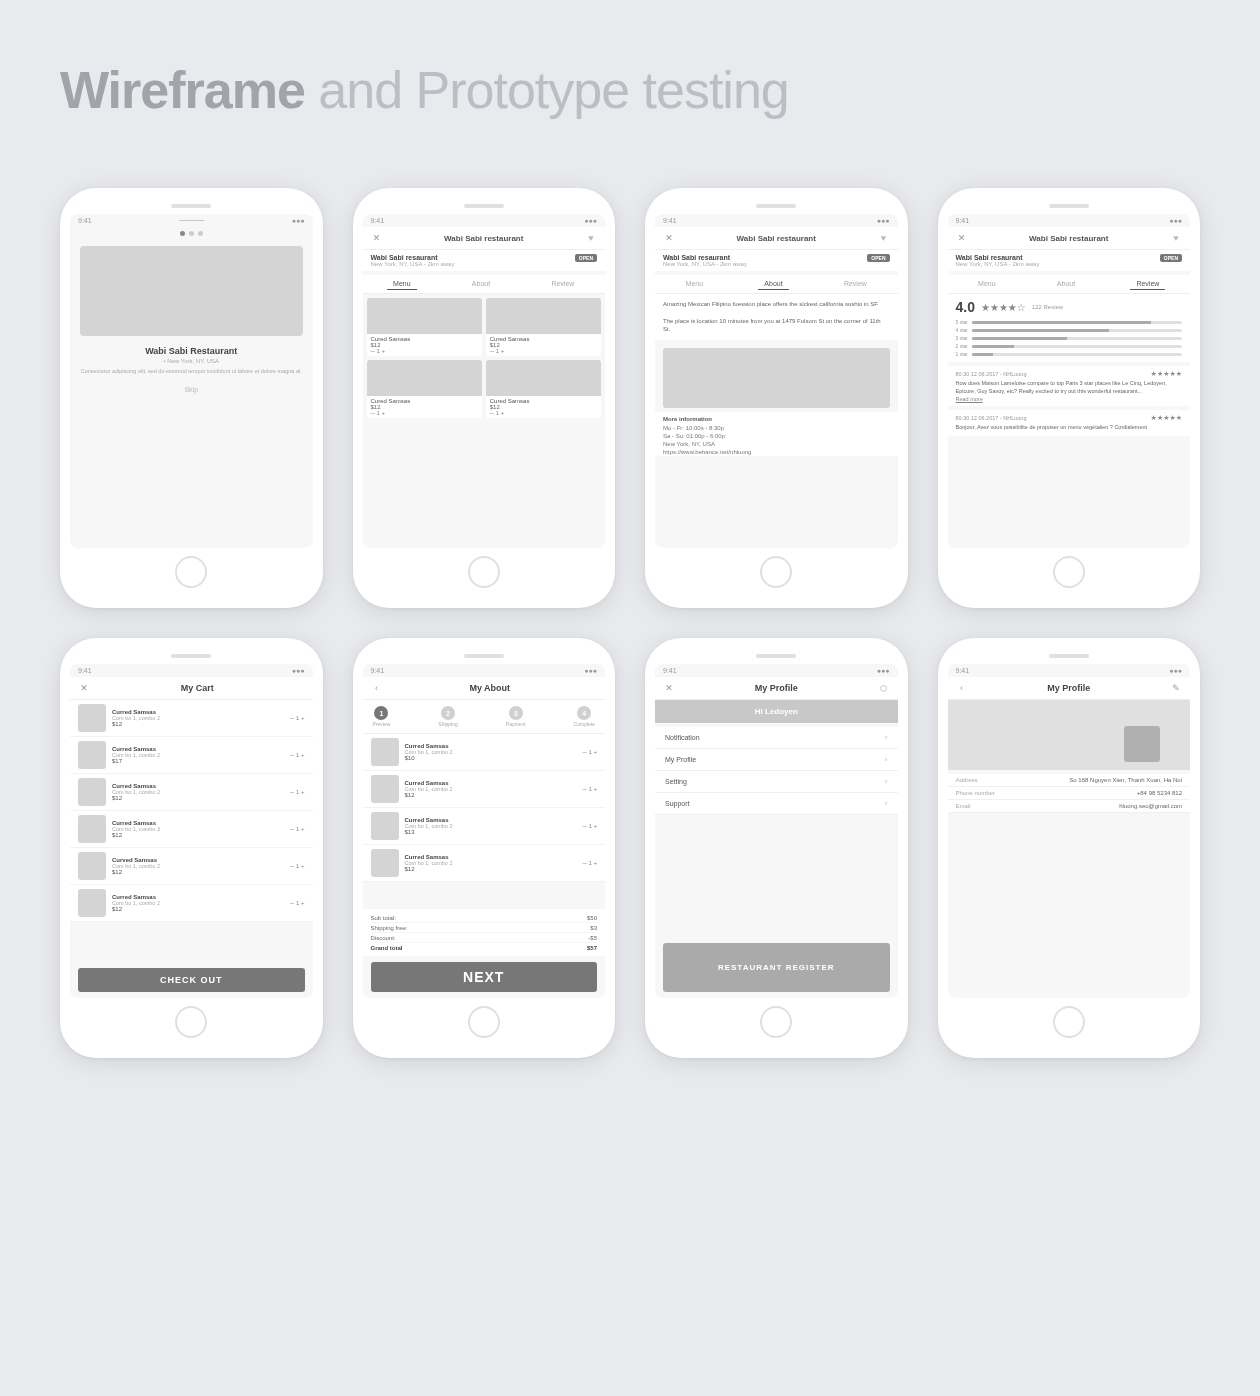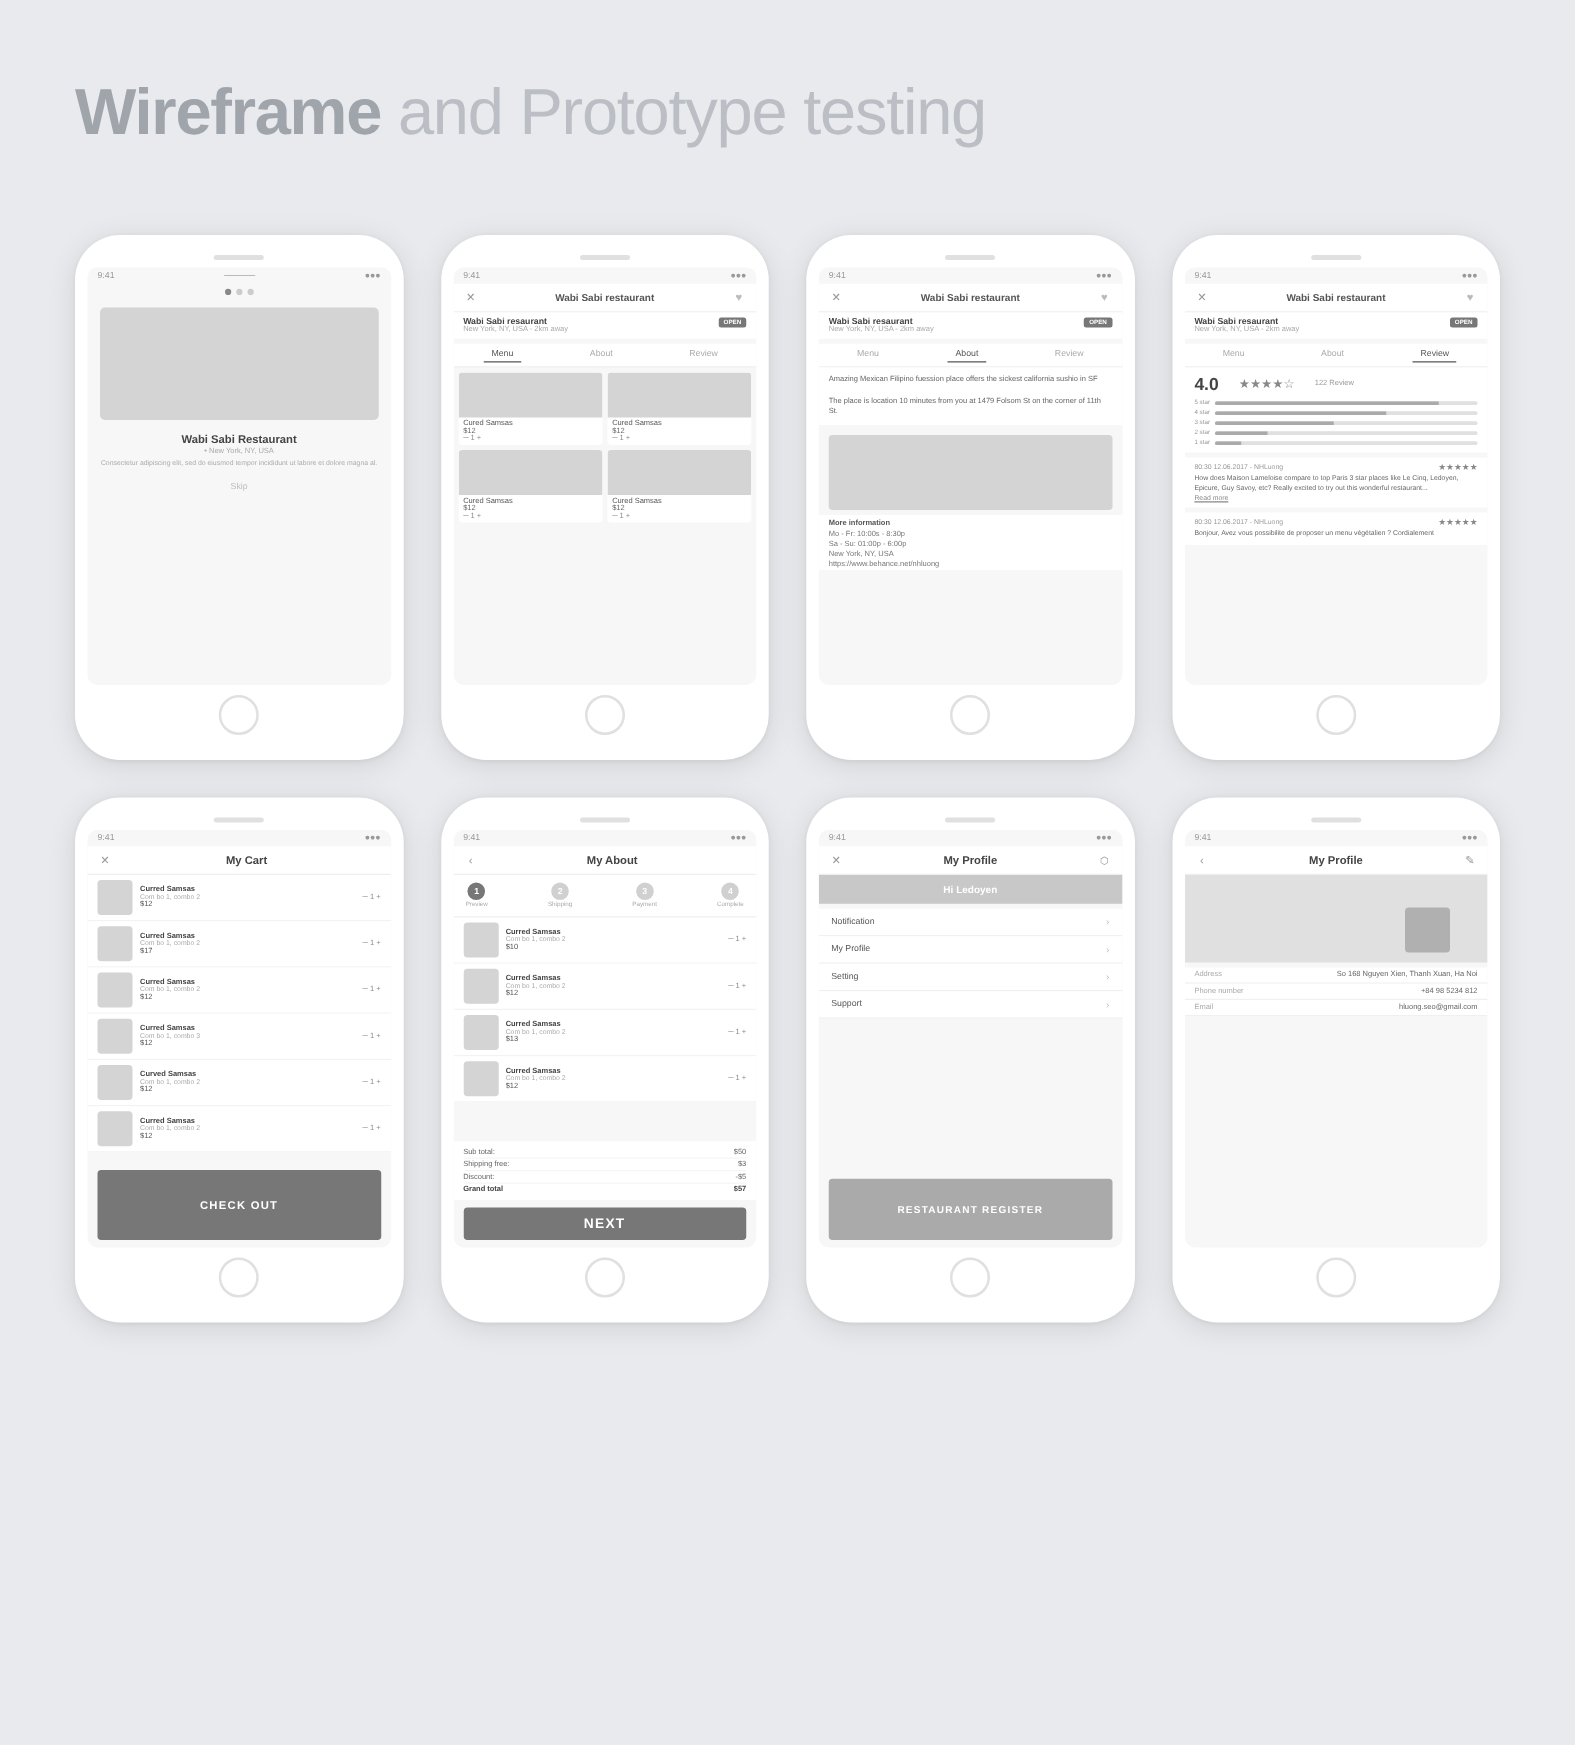--- a/index.html
+++ b/index.html
@@ -215,21 +215,21 @@
     }
 
     
     .rating-summary {
       background: #fff;
       padding: 5px 8px;
     }
     .rating-score {
       display: flex;
       align-items: center;
-      gap: 16px;
+      gap: 6px;
       margin-bottom: 4px;
     }
     .rating-num {
       font-size: 14px;
       font-weight: 600;
       color: #444;
     }
     .stars {
       color: #888;
       font-size: 10px;
@@ -341,21 +341,21 @@
       font-size: 6px;
       color: #888;
     }
     .checkout-btn {
       background: #777;
       color: #fff;
       text-align: center;
       font-size: 9px;
       font-weight: 700;
       letter-spacing: 1px;
-      padding: 23px;
+      padding: 7px;
       margin: 6px 8px;
       border-radius: 3px;
       cursor: pointer;
     }
 
     
     .order-steps {
       display: flex;
       justify-content: space-between;
       padding: 6px 10px;
@@ -400,21 +400,21 @@
     }
     .total-row.grand {
       font-weight: 700;
       color: #444;
       border-bottom: none;
     }
     .next-btn {
       background: #777;
       color: #fff;
       text-align: center;
-      font-size: 11px;
+      font-size: 14px;
       font-weight: 700;
       letter-spacing: 1px;
       padding: 7px;
       margin: 6px 8px;
       border-radius: 3px;
       cursor: pointer;
     }
 
     
     .profile-hi {

